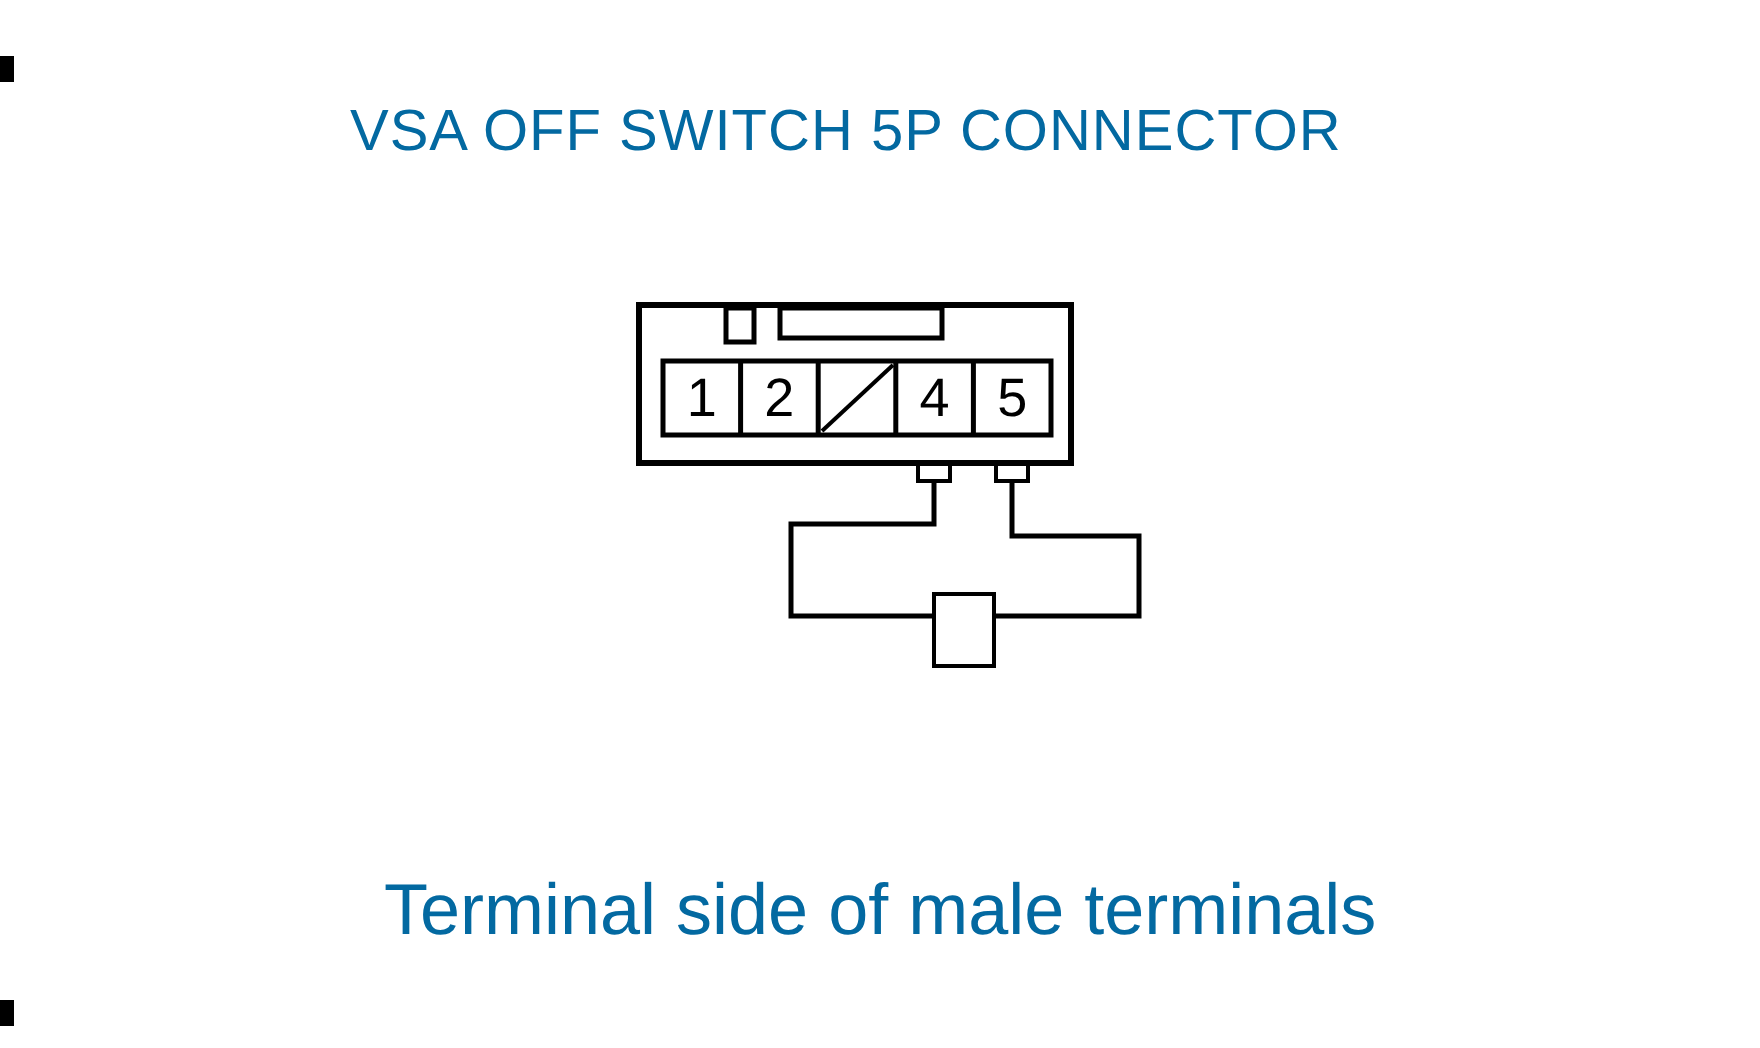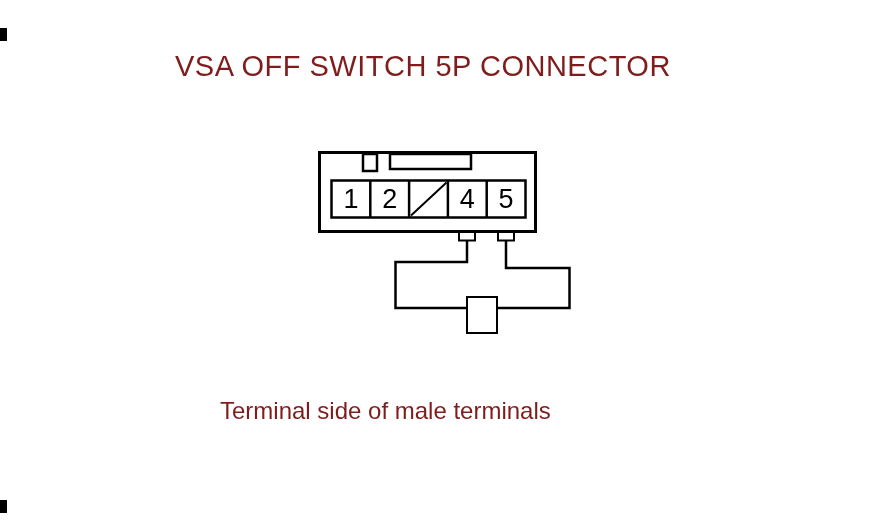--- a/index.html
+++ b/index.html
@@ -5,39 +5,38 @@
     html, body {
       margin: 0;
       padding: 0;
       background: #ffffff;
     }
     .stage {
       position: relative;
       width: 880px;
       height: 524px;
       background: #ffffff;
-      color: #7f1d1d;
+      color: #0369a1;
       font-family: "Liberation Sans", sans-serif;
       overflow: hidden;
     }
     .title {
       position: absolute;
       left: 175px;
       top: 50px;
       font-size: 29px;
       letter-spacing: 0.5px;
       white-space: nowrap;
     }
     .caption {
       position: absolute;
       left: 192px;
-      top: 397px;
-      font-size: 24px;
+      top: 434px;
+      font-size: 36px;
       white-space: nowrap;
-      margin-left: 28px;
     }
     svg.diagram {
       position: absolute;
       left: 0;
       top: 0;
     }
     .ln {
       fill: none;
       stroke: #000000;
     }

